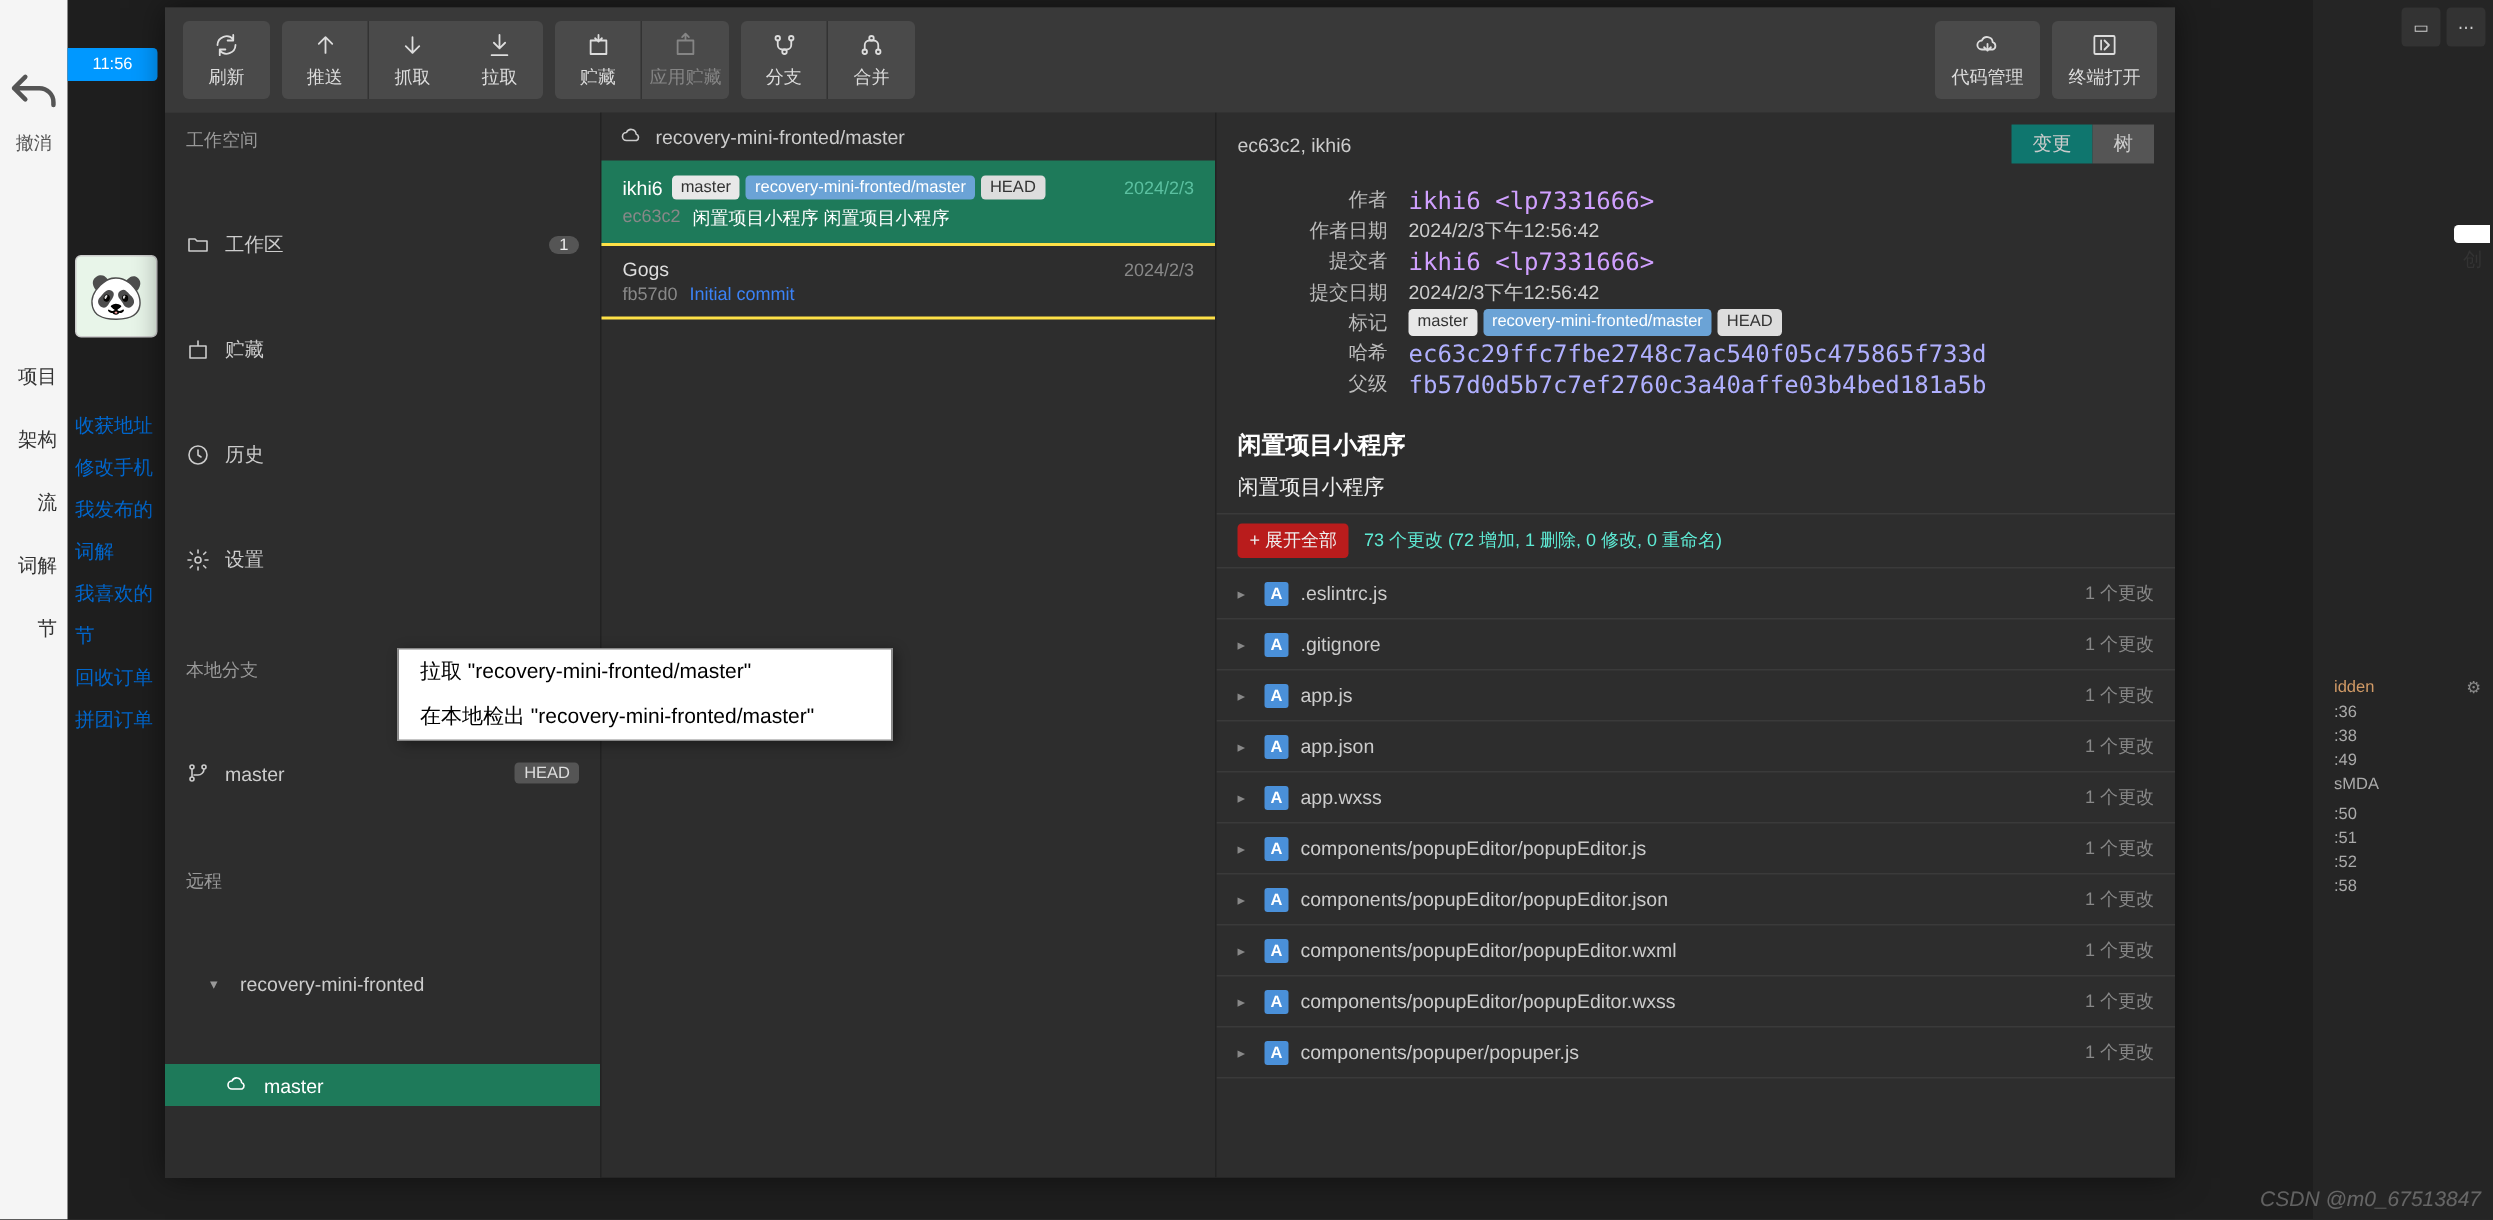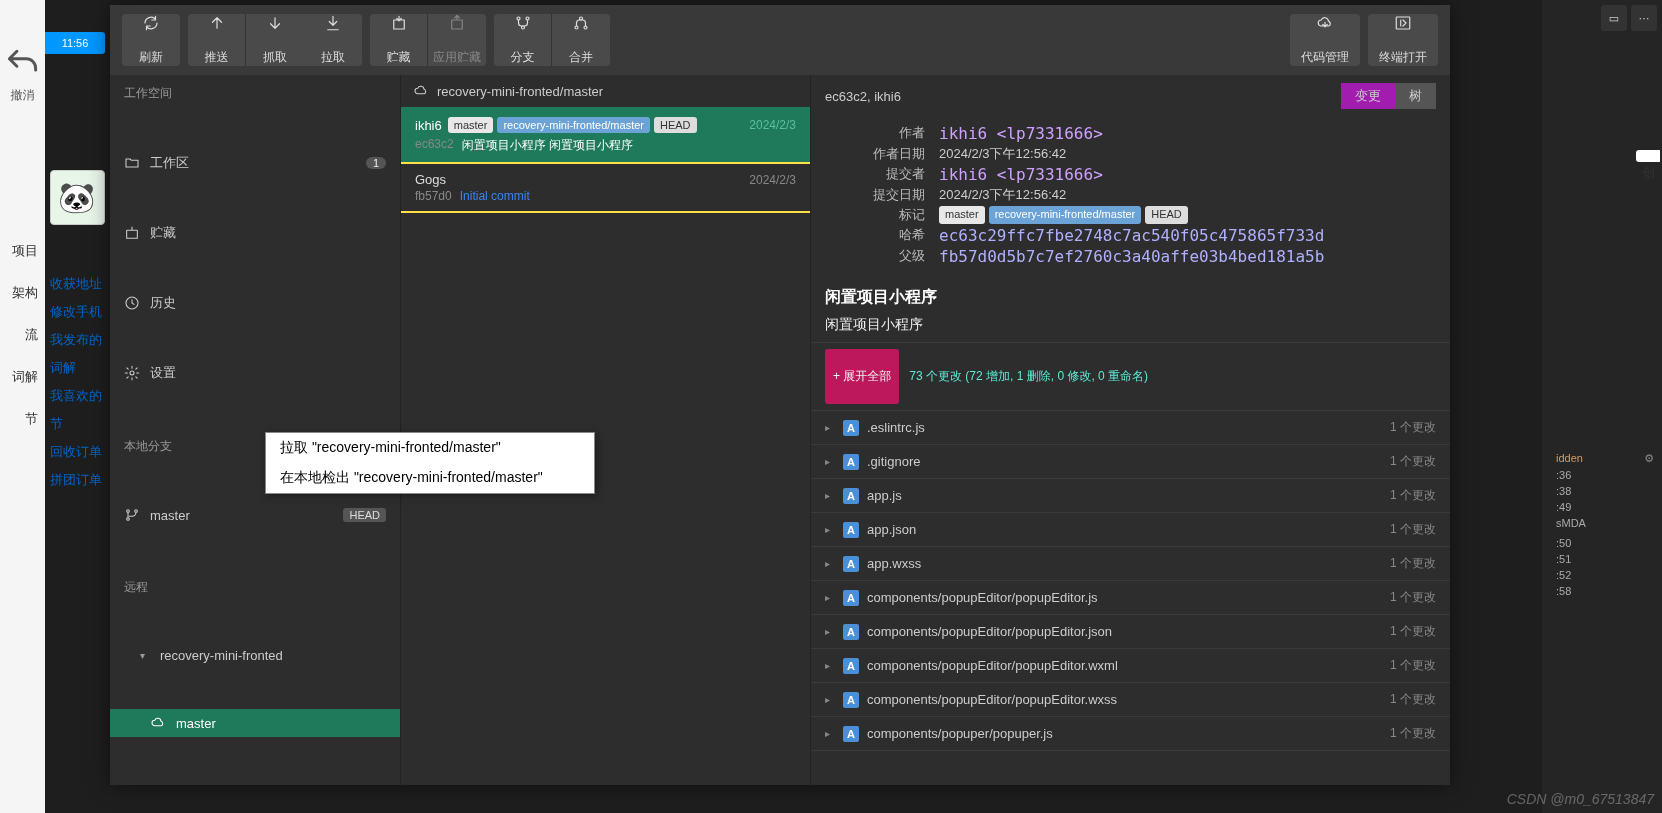--- a/index.html
+++ b/index.html
@@ -23,21 +23,21 @@
 .bg-right-dev .row { display:flex; justify-content:space-between; padding:2px 6px; color:#888; }
 .bg-right-dev .idden { color:#d19a66; }
 .bg-right-dev .time { color:#aaa; }
 
 .watermark { position:absolute; right:8px; bottom:6px; color:rgba(255,255,255,0.3); font-size:14px; font-style:italic; }
 
 
 .win { position:absolute; left:110px; top:5px; width:1340px; height:780px; background:#333; box-shadow:0 0 20px rgba(0,0,0,0.5); display:flex; flex-direction:column; }
 
 .toolbar { height:70px; background:#393939; display:flex; align-items:center; padding:0 12px; gap:8px; }
-.tb-btn { width:58px; height:52px; background:#4a4a4a; border-radius:4px; display:flex; flex-direction:column; align-items:center; justify-content:space-between; gap:4px; color:#ddd; font-size:12px; cursor:pointer; }
+.tb-btn { width:58px; height:52px; background:#4a4a4a; border-radius:4px; display:flex; flex-direction:column; align-items:center; justify-content:center; gap:4px; color:#ddd; font-size:12px; cursor:pointer; }
 .tb-btn.dis { opacity:0.4; }
 .tb-btn svg { width:18px; height:18px; }
 .tb-group { display:flex; background:#4a4a4a; border-radius:4px; }
 .tb-group .tb-btn { background:transparent; border-radius:0; }
 .tb-group .tb-btn:first-child { border-right:1px solid #333; }
 .tb-spacer { flex:1; }
 .tb-right { width:70px; }
 
 .main { flex:1; display:flex; overflow:hidden; }
 
@@ -72,33 +72,33 @@
 .cl-row2 { display:flex; gap:8px; color:#aaa; font-size:12px; margin-top:2px; }
 .cl-item.sel .cl-row2 { color:#d0f0e0; }
 .cl-hash { color:#888; }
 .cl-msg { color:#3b82f6; }
 .cl-item.sel .cl-msg { color:#fff; }
 
 
 .dt { flex:1; background:#2d2d2d; border-left:1px solid #222; display:flex; flex-direction:column; overflow-y:auto; }
 .dt-head { padding:8px 14px; display:flex; align-items:center; color:#ccc; }
 .dt-head .tabs { margin-left:auto; display:flex; }
-.dt-head .tab { padding:4px 14px; background:#a21caf; color:#ccc; cursor:pointer; font-size:13px; }
+.dt-head .tab { padding:4px 14px; background:#0f766e; color:#ccc; cursor:pointer; font-size:13px; }
 .dt-head .tab.sel { background:#555; }
 .dt-meta { padding:6px 14px 12px; }
 .dt-meta-row { display:flex; gap:14px; padding:1px 0; font-size:13px; }
 .dt-meta-row .lbl { width:100px; text-align:right; color:#bbb; }
 .dt-meta-row .val { color:#d0a0ff; font-family:monospace; font-size:16px; }
 .dt-meta-row .val.plain { color:#ccc; font-family:inherit; font-size:13px; }
 .dt-meta-row .val.hash { color:#b0b0ff; }
 .dt-meta-row .tags { display:flex; gap:4px; }
 .dt-title { padding:8px 14px; font-size:16px; font-weight:600; color:#fff; }
 .dt-subtitle { padding:0 14px 8px; font-size:14px; color:#eee; }
 .dt-expand-row { padding:6px 14px; display:flex; align-items:center; gap:10px; border-top:1px solid #3a3a3a; border-bottom:1px solid #3a3a3a; }
-.dt-expand { background:#be185d; color:#eee; padding:19px 8px; border-radius:3px; font-size:12px; cursor:pointer; }
+.dt-expand { background:#b91c1c; color:#eee; padding:3px 8px; border-radius:3px; font-size:12px; cursor:pointer; }
 .dt-stats { color:#5eead4; font-size:12px; }
 .dt-file { display:flex; align-items:center; padding:8px 14px; border-bottom:1px solid #3a3a3a; gap:8px; cursor:pointer; }
 .dt-file .caret { color:#888; font-size:10px; width:10px; }
 .dt-file .badge-a { background:#4a90d9; color:#fff; width:16px; height:16px; border-radius:2px; display:flex; align-items:center; justify-content:center; font-size:11px; font-weight:600; }
 .dt-file .name { color:#ccc; font-size:13px; }
 .dt-file .chg { margin-left:auto; color:#888; font-size:12px; }
 
 
 .ctx { position:absolute; left:265px; top:432px; width:330px; background:#fff; color:#000; border:1px solid #888; box-shadow:2px 2px 8px rgba(0,0,0,0.4); font-size:14px; z-index:100; }
 .ctx-item { padding:6px 14px; cursor:pointer; }

